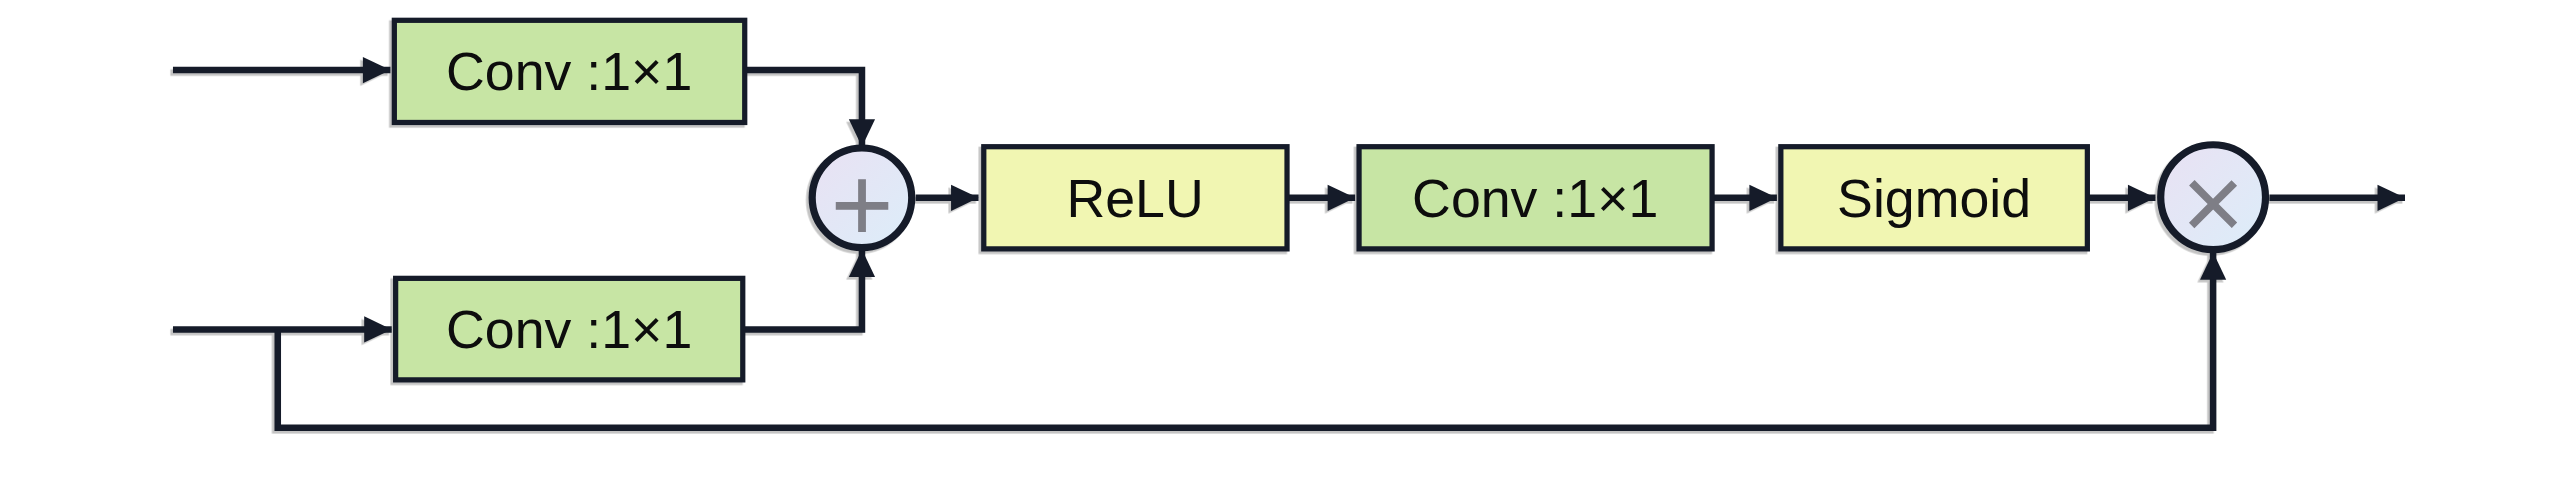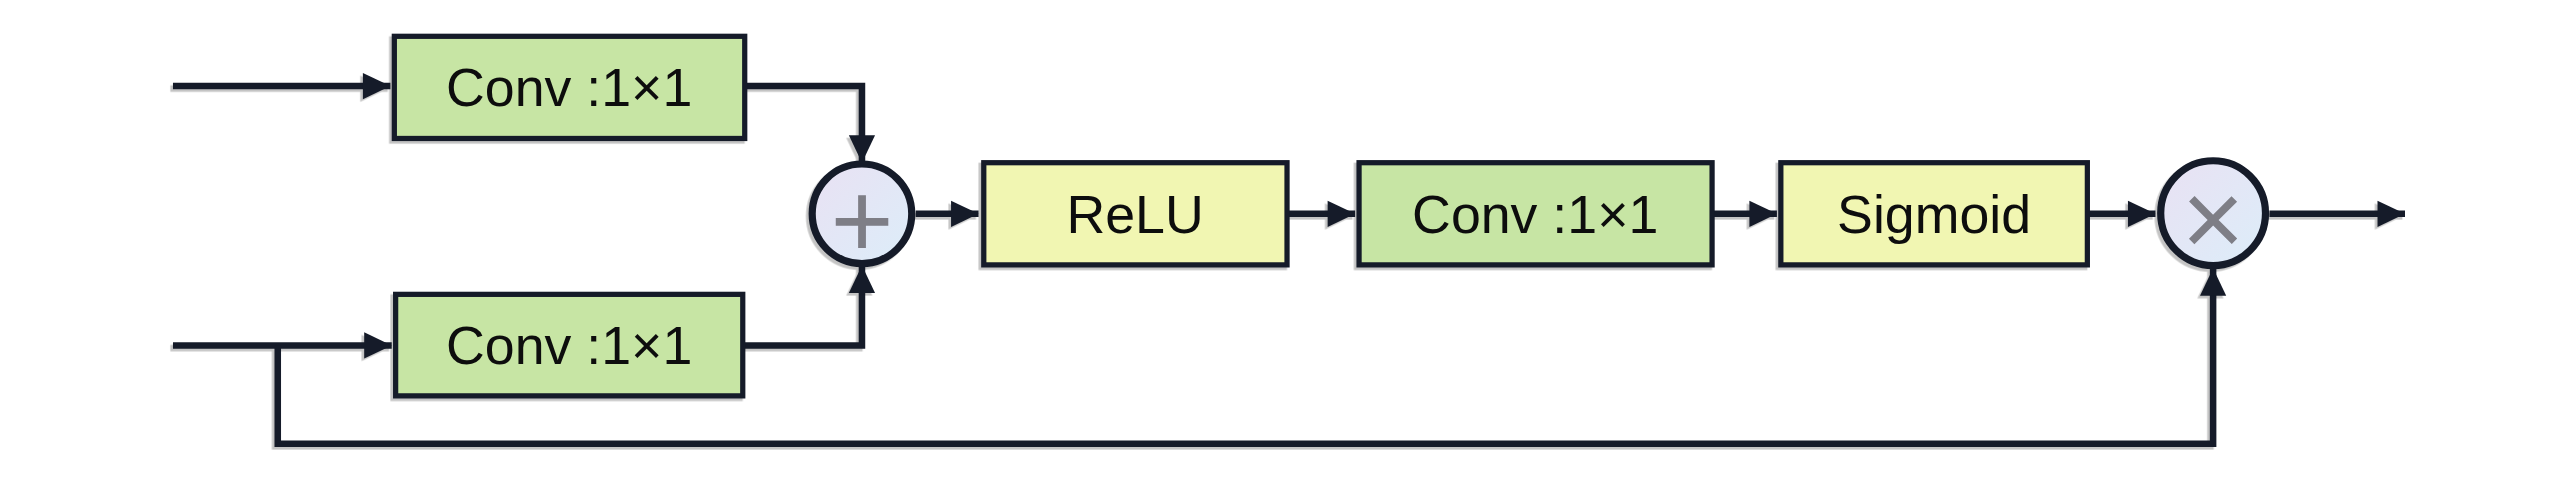--- a/index.html
+++ b/index.html
@@ -3,21 +3,21 @@
 <meta charset="utf-8">
 <style>
   html, body {
     margin: 0;
     padding: 0;
     background: var(--background, #ffffff);
   }
   .diagram-wrap {
     width: 2272px;
     max-width: 100%;
-    margin: 16px auto;
+    margin: 0 auto;
     border-radius: 7px;
   }
   svg {
     display: block;
     width: 100%;
     height: auto;
     font-family: "Liberation Sans", sans-serif;
   }
   .shadowed {
     filter: drop-shadow(-4px 4px 1px rgba(125,125,125,0.45));

